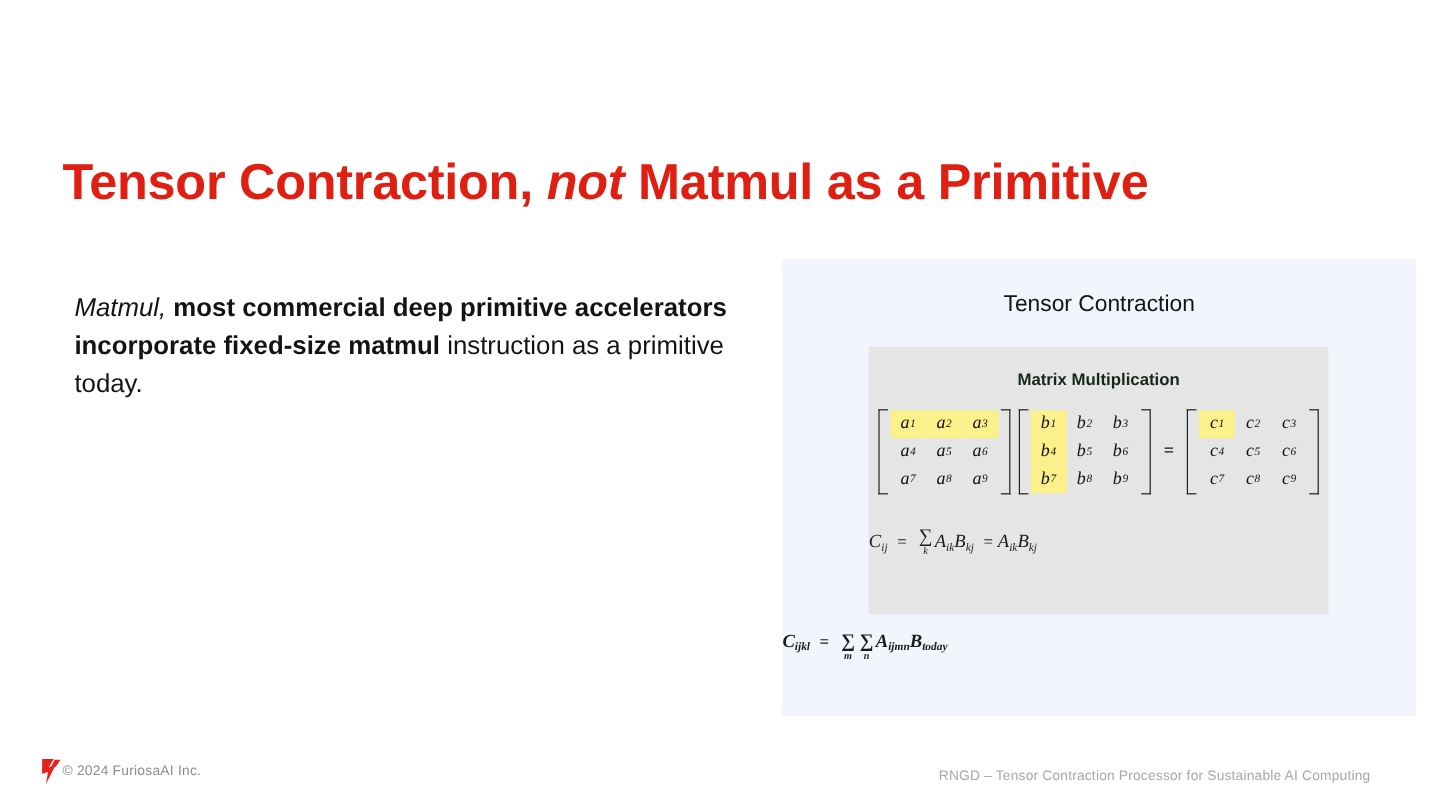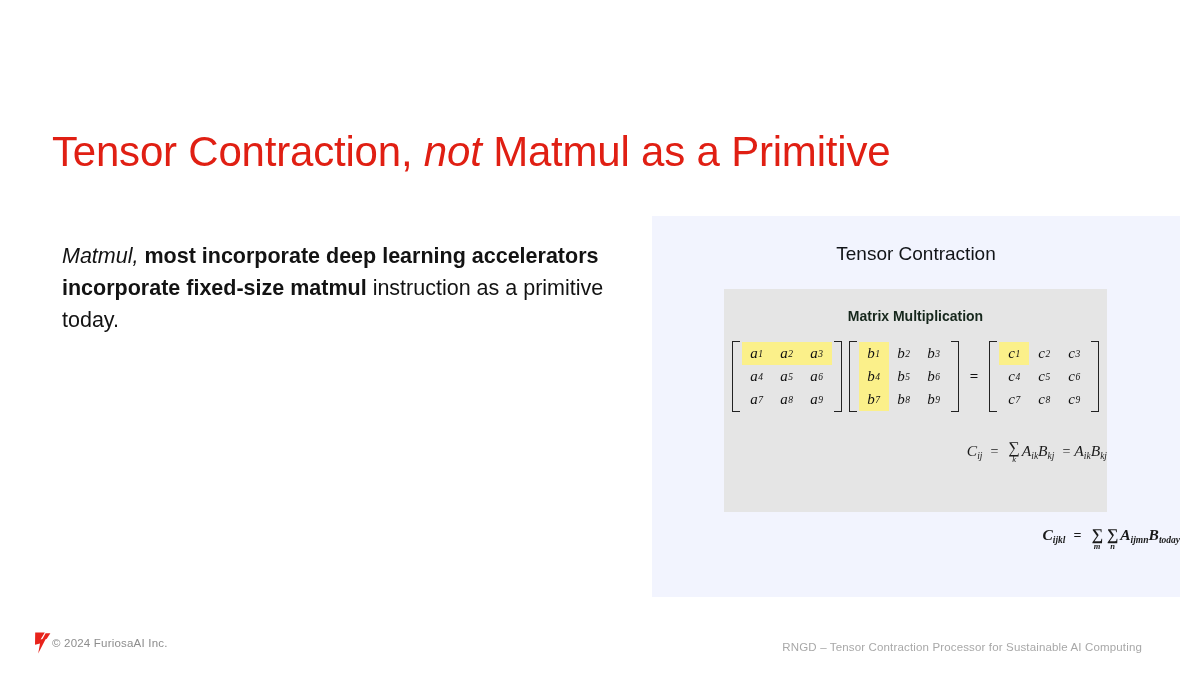--- a/index.html
+++ b/index.html
@@ -8,21 +8,21 @@
     background:#ffffff;
     font-family:"Liberation Sans", sans-serif;
     overflow:hidden;
     position:relative;
   }
   .slide{position:absolute;inset:0;background:#ffffff;}
 
   
   .title{
     position:absolute;left:52px;top:128px;
-    font-size:42px;font-weight:400;
+    font-size:42px;font-weight:700;
     color:#e01f13;
     letter-spacing:-0.2px;
     white-space:nowrap;
   }
   .title .it{font-style:italic;}
 
   
   .body-col{
     position:absolute;left:62px;top:240px;width:570px;
     color:#111111;
@@ -100,21 +100,21 @@
   }
   .eq-sign{
     font-family:"Liberation Serif", serif;
     font-weight:700;font-size:15px;color:#111;
     padding:0 4px;
   }
 
   
   .formula{
     position:absolute;left:0;right:0;
-    text-align:right;
+    text-align:left;
     font-family:"Liberation Serif", serif;
     color:#1a1a1a;
     white-space:nowrap;
   }
   .formula-1{top:152px;}
   .formula-2{top:310px;font-weight:bold;}
   .f-var{font-style:italic;font-size:15.5px;}
   .f-sub{font-style:italic;font-size:9.5px;vertical-align:-0.32em;}
   .f-op{font-size:14px;padding:0 4px;font-style:normal;}
   .sum{
@@ -144,21 +144,21 @@
 <body>
 
 <div class="slide">
 
   <div class="title">
     <span>Tensor Contraction, </span><span class="it">not</span><span> Matmul as a Primitive</span>
   </div>
 
   <div class="body-col">
     <p class="para">
-      <i>Matmul,</i><b> most incorporate deep learning accelerators incorporate fixed-size matmul</b><span> instruction as a primitive today.</span>
+      <i>Matmul,</i><b> most commercial deep primitive accelerators incorporate fixed-size matmul</b><span> instruction as a primitive today.</span>
     </p>
   </div>
 
   <div class="panel">
 
     <div class="panel-title">Tensor Contraction</div>
 
     <div class="card">
       <div class="card-title">Matrix Multiplication</div>
 

